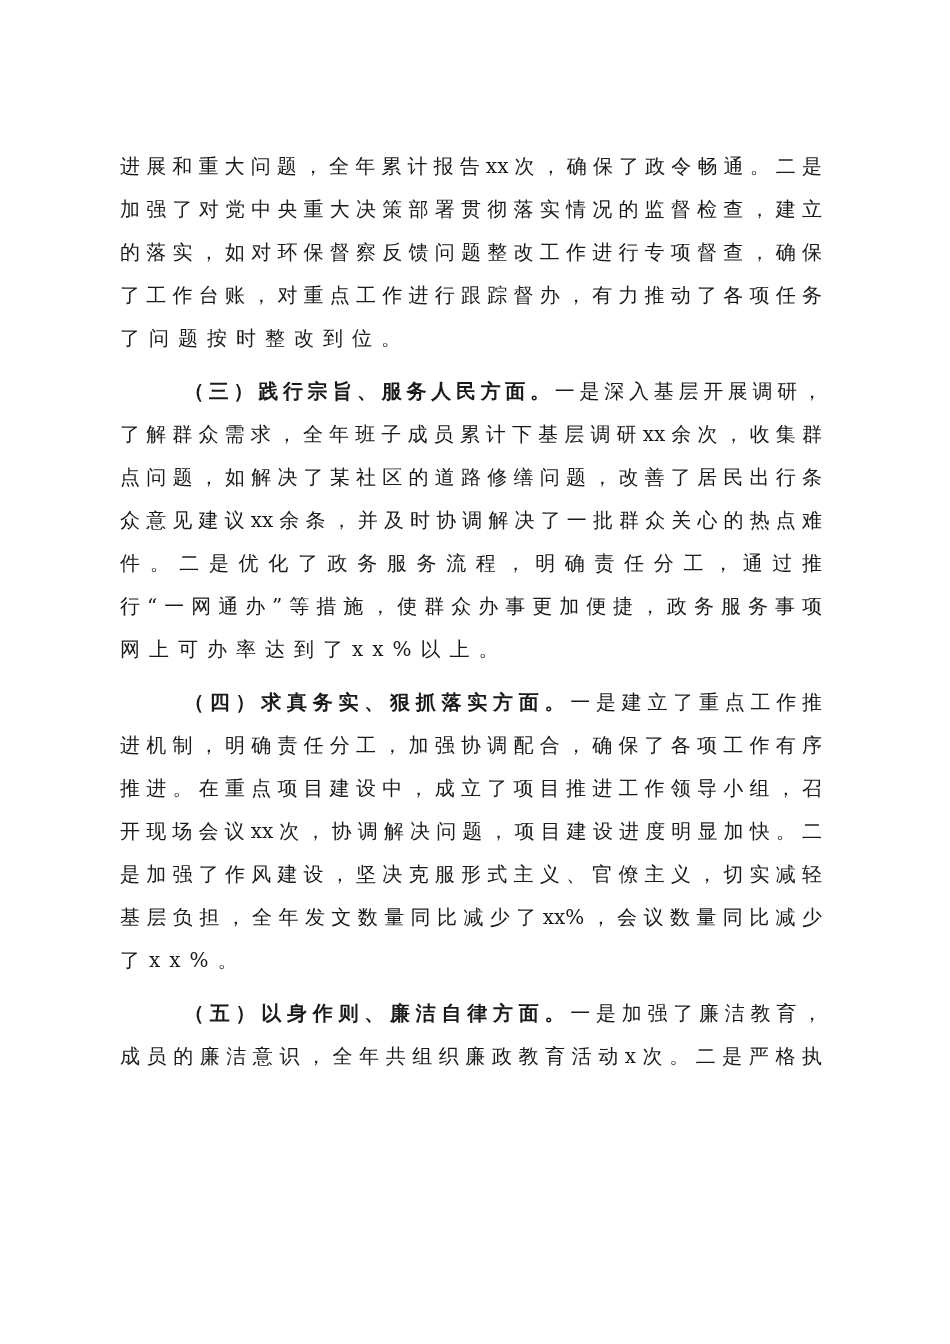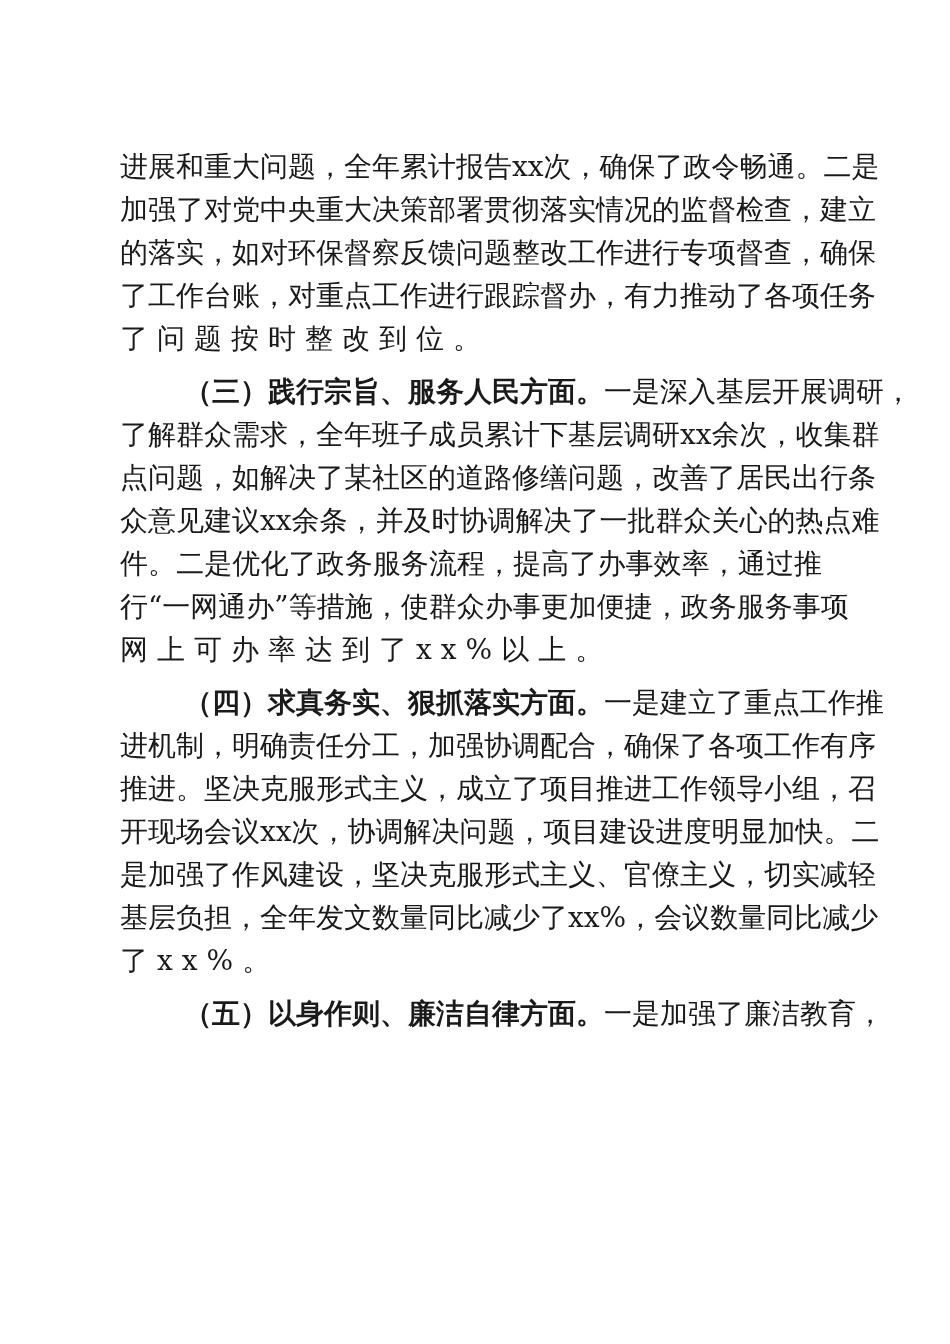--- a/index.html
+++ b/index.html
@@ -21,21 +21,21 @@
       top: 145px;
       width: 702px;
     }
     .para {
       margin: 0 0 10px 0;
     }
     .line {
       display: block;
       height: 43px;
       line-height: 43px;
-      font-size: 28px;
+      font-size: 20px;
       white-space: nowrap;
       text-align: justify;
       text-align-last: justify;
       overflow: visible;
     }
     .line.last {
       text-align: left;
       text-align-last: left;
       letter-spacing: 9px;
     }
@@ -58,32 +58,33 @@
     <span class="line">的落实，如对环保督察反馈问题整改工作进行专项督查，确保</span>
     <span class="line">了工作台账，对重点工作进行跟踪督办，有力推动了各项任务</span>
     <span class="line last">了问题按时整改到位。</span>
   </div>
 
   <div class="para">
     <span class="line first"><span class="heading">（三）践行宗旨、服务人民方面。</span><span>一是深入基层开展调研，</span></span>
     <span class="line">了解群众需求，全年班子成员累计下基层调研xx余次，收集群</span>
     <span class="line">点问题，如解决了某社区的道路修缮问题，改善了居民出行条</span>
     <span class="line">众意见建议xx余条，并及时协调解决了一批群众关心的热点难</span>
-    <span class="line">件。二是优化了政务服务流程，提高了办事效率，通过推</span>
+    <span class="line">件。二是优化了政务服务流程，明确责任分工，通过推</span>
     <span class="line">行“一网通办”等措施，使群众办事更加便捷，政务服务事项</span>
     <span class="line last">网上可办率达到了xx%以上。</span>
   </div>
 
   <div class="para">
     <span class="line first"><span class="heading">（四）求真务实、狠抓落实方面。</span><span>一是建立了重点工作推</span></span>
     <span class="line">进机制，明确责任分工，加强协调配合，确保了各项工作有序</span>
-    <span class="line">推进。坚决克服形式主义，成立了项目推进工作领导小组，召</span>
+    <span class="line">推进。在重点项目建设中，成立了项目推进工作领导小组，召</span>
     <span class="line">开现场会议xx次，协调解决问题，项目建设进度明显加快。二</span>
     <span class="line">是加强了作风建设，坚决克服形式主义、官僚主义，切实减轻</span>
     <span class="line">基层负担，全年发文数量同比减少了xx%，会议数量同比减少</span>
     <span class="line last">了xx%。</span>
   </div>
 
   <div class="para">
     <span class="line first"><span class="heading">（五）以身作则、廉洁自律方面。</span><span>一是加强了廉洁教育，</span></span>
+    <span class="line">成员的廉洁意识，全年共组织廉政教育活动x次。二是严格执</span>
   </div>
 
 </div>
 
 </body></html>

